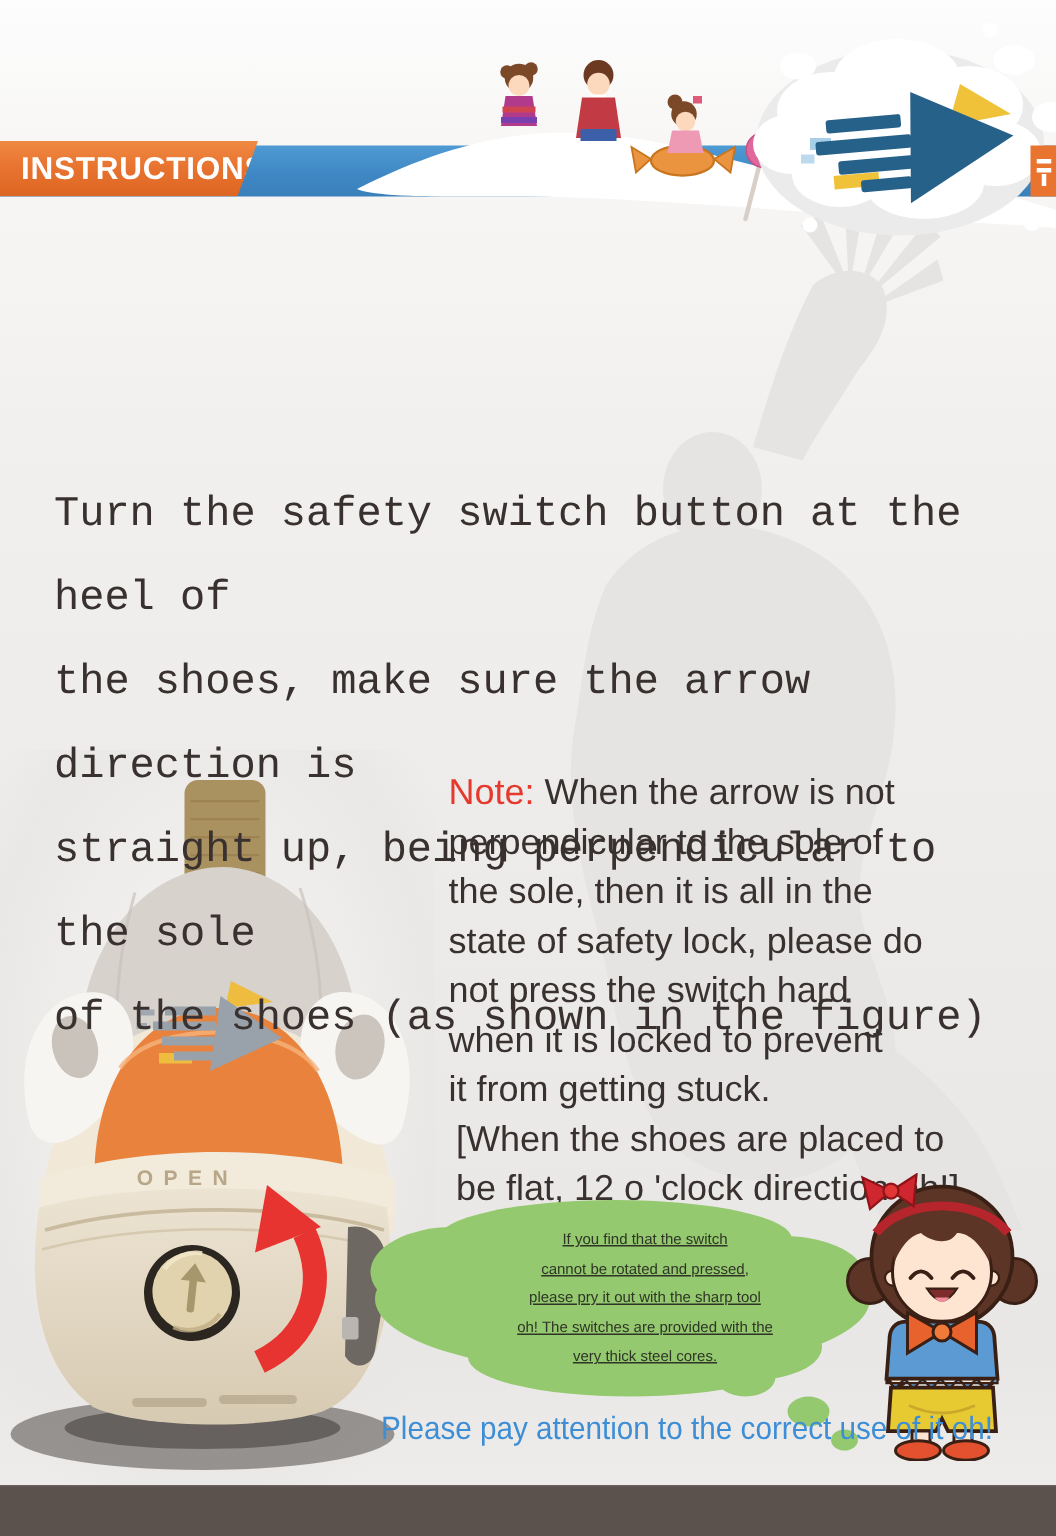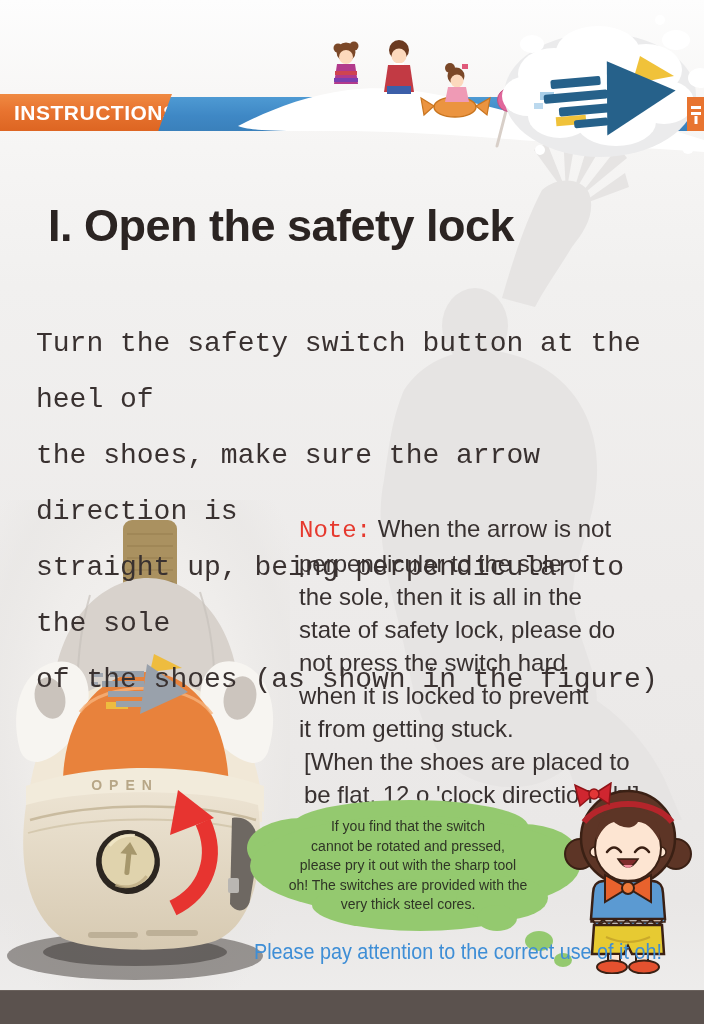--- a/index.html
+++ b/index.html
@@ -22,26 +22,26 @@
     color:#fff;font-size:21px;font-weight:bold;letter-spacing:.5px;
   }
   .side-tab{position:absolute;right:0;top:97px;width:17px;height:34px;z-index:3;
     background:#e87430;display:flex;align-items:center;justify-content:center;}
   .title{position:absolute;left:48px;top:200px;margin:0;z-index:2;
     font-size:45px;font-weight:700;letter-spacing:-.5px;color:#2b2422;}
   .intro{position:absolute;left:36px;top:316px;width:648px;margin:0;z-index:2;
     font-size:28px;line-height:56px;color:#393130;white-space:pre-line;font-family:Liberation Mono, monospace;}
   .note{position:absolute;left:299px;top:512px;width:392px;margin:0;z-index:2;
     font-size:24px;line-height:33px;color:#383130;white-space:pre-line;}
-  .note .note-label{color:#e6392e;font-family:Liberation Mono, monospace;}
+  .note .note-label{color:#e6392e;}
   .note .bracket{display:block;padding-left:5px;white-space:pre-line;}
   .shoe-figure{position:absolute;left:0;top:500px;margin:0;z-index:1;text-align:right;}
   .bubble{position:absolute;left:240px;top:800px;z-index:3;}
-  .bubble-text{position:absolute;left:248px;top:817px;width:320px;margin:0;z-index:4;
-    font-size:14px;line-height:19.5px;text-align:center;color:#2f3526;white-space:pre-line;}
+  .bubble-text{position:absolute;left:270px;top:817px;width:320px;margin:0;z-index:4;
+    font-size:10px;line-height:19.5px;text-align:center;color:#2f3526;white-space:pre-line;text-decoration:underline;}
   .girl{position:absolute;left:557px;top:782px;z-index:4;}
   .footer-note{position:absolute;left:254px;top:940px;margin:0;z-index:5;
     font-size:21.5px;color:#3e8ed6;white-space:nowrap;
     transform:scaleX(.92);transform-origin:left center;}
   .footer-bar{position:absolute;left:0;bottom:0;width:704px;height:34px;z-index:5;
     background:#5b524e;border-top:1px solid #6a615c;}
 </style>
 </head>
 <body>
 
@@ -143,21 +143,20 @@
   <div class="side-tab">
     <svg width="10" height="20" viewBox="0 0 10 20">
       <g fill="#ffffff">
           <rect y="2" width="10" height="3"></rect>
           <rect y="8" width="10" height="3"></rect>
           <rect x="3.5" y="12" width="3" height="8"></rect>
         </g>
     </svg>
   </div>
 
-  <h1 class="title">I. Open the safety lock</h1>
 
   <p class="intro">Turn the safety switch button at the heel of
 the shoes, make sure the arrow direction is
 straight up, being perpendicular to the sole
 of the shoes (as shown in the figure)</p>
 
   <p class="note"><span class="note-label">Note:</span><span> When the arrow is not
 perpendicular to the sole of
 the sole, then it is all in the
 state of safety lock, please do

